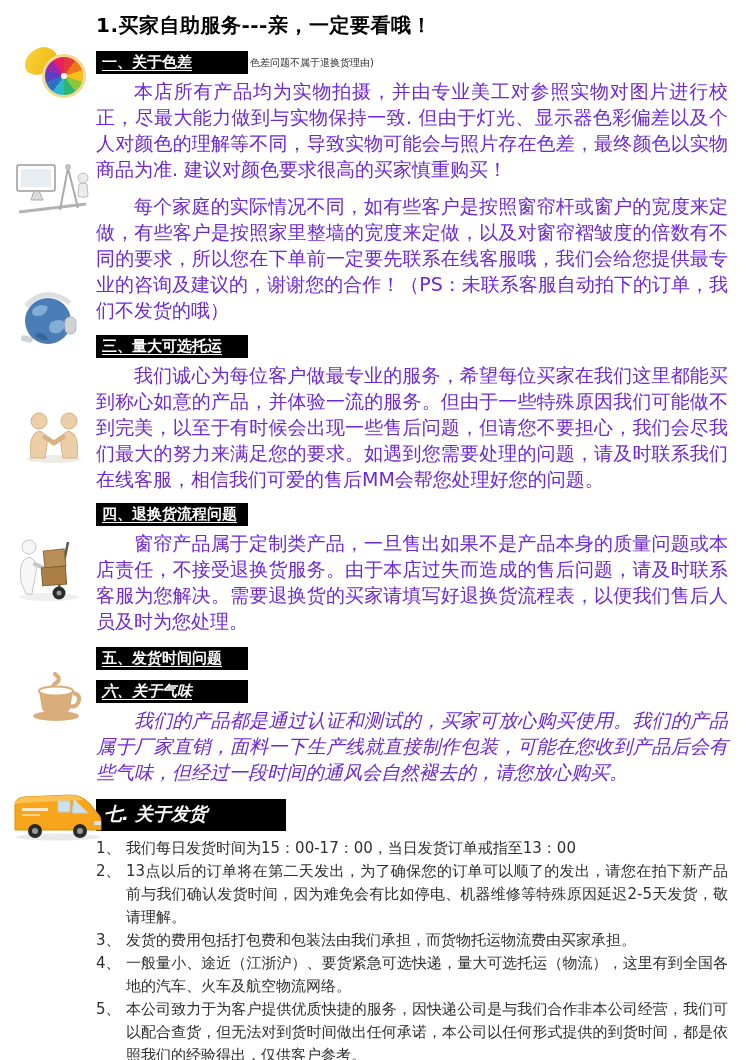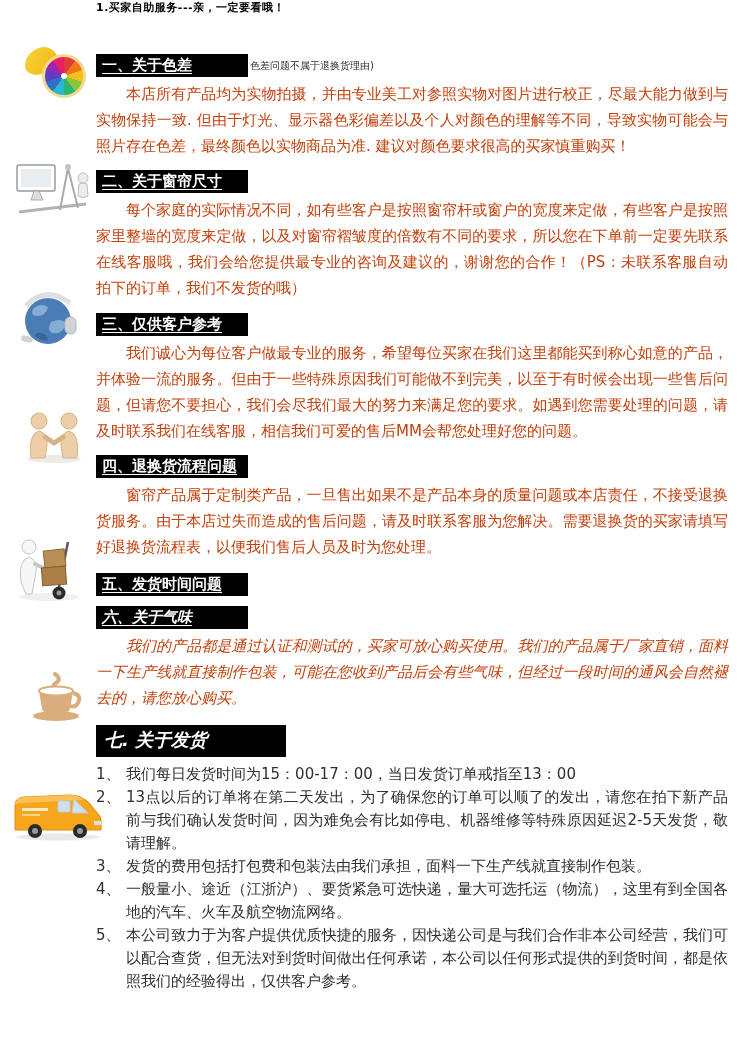--- a/index.html
+++ b/index.html
@@ -1,30 +1,30 @@
 <!DOCTYPE html>
 <html><head>
 <meta charset="utf-8">
 <style>
   html,body{margin:0;padding:0;background:#ffffff;}
   body{font-family:"DejaVu Sans","Liberation Sans",sans-serif;}
   .page{position:relative;width:750px;height:1060px;background:#fff;overflow:hidden;}
   .content{margin-left:96px;margin-right:22px;}
-  .page-title{font-weight:bold;font-size:11px;color:#000;letter-spacing:0.5px;}
+  .page-title{font-weight:bold;font-size:20px;color:#000;padding-top:12px;letter-spacing:0.5px;}
   .sec{margin-top:13px;}
-  .s1{margin-top:39px;} .s2{margin-top:11px;} .s3{margin-top:12px;}
+  .s1{margin-top:12px;} .s2{margin-top:11px;} .s3{margin-top:12px;}
   .s4{margin-top:11px;} .s5{margin-top:13px;} .s6{margin-top:10px;font-style:italic;} .s7{margin-top:14px;}
   .head-row{display:flex;align-items:flex-end;}
   .bar{display:inline-block;background:#000;color:#fff;font-weight:bold;font-size:15px;
        line-height:20px;padding:1px 6px 2px 6px;box-sizing:border-box;min-width:152px;}
   .bar .ht{text-decoration:underline;text-underline-offset:3px;}
   .bar.big{min-width:190px;font-size:18px;line-height:27px;padding:1px 10px 4px 8px;font-style:italic;}
   .bar.big .ht{text-decoration:none;}
   .suffix{font-size:10px;color:#2f2f2f;margin-left:2px;line-height:23px;}
-  .body{font-size:15px;line-height:26px;color:#c2410c;text-indent:2em;margin:4px 0 0 0;
+  .body{font-size:19px;line-height:26px;color:#6d28d9;text-indent:2em;margin:4px 0 0 0;
         text-align:justify;}
   .list{margin-top:6px;}
   .li{display:flex;font-size:15px;line-height:23px;color:#2f2f2f;}
   .li .num{flex:0 0 30px;}
   .li .txt{flex:1;text-align:justify;}
   
   .icon{position:absolute;}
   .ic1{left:24px;top:42px;width:64px;height:64px;}
   .ic2{left:14px;top:160px;width:78px;height:60px;}
   .ic3{left:20px;top:290px;width:64px;height:58px;}
@@ -136,26 +136,25 @@
 
     <div class="sec s1">
       <div class="head-row">
         <div class="bar"><span class="ht">一、关于色差</span></div>
         <span class="suffix">色差问题不属于退换货理由)</span>
       </div>
       <p class="body">本店所有产品均为实物拍摄，并由专业美工对参照实物对图片进行校正，尽最大能力做到与实物保持一致. 但由于灯光、显示器色彩偏差以及个人对颜色的理解等不同，导致实物可能会与照片存在色差，最终颜色以实物商品为准. 建议对颜色要求很高的买家慎重购买！</p>
     </div>
 
     <div class="sec s2">
-      <div class="bar"><span class="ht">二、关于窗帘尺寸</span></div>
       <p class="body">每个家庭的实际情况不同，如有些客户是按照窗帘杆或窗户的宽度来定做，有些客户是按照家里整墙的宽度来定做，以及对窗帘褶皱度的倍数有不同的要求，所以您在下单前一定要先联系在线客服哦，我们会给您提供最专业的咨询及建议的，谢谢您的合作！（PS：未联系客服自动拍下的订单，我们不发货的哦）</p>
     </div>
 
     <div class="sec s3">
-      <div class="bar"><span class="ht">三、仅供客户参考</span></div>
+      <div class="bar"><span class="ht">三、量大可选托运</span></div>
       <p class="body">我们诚心为每位客户做最专业的服务，希望每位买家在我们这里都能买到称心如意的产品，并体验一流的服务。但由于一些特殊原因我们可能做不到完美，以至于有时候会出现一些售后问题，但请您不要担心，我们会尽我们最大的努力来满足您的要求。如遇到您需要处理的问题，请及时联系我们在线客服，相信我们可爱的售后MM会帮您处理好您的问题。</p>
     </div>
 
     <div class="sec s4">
       <div class="bar"><span class="ht">四、退换货流程问题</span></div>
       <p class="body">窗帘产品属于定制类产品，一旦售出如果不是产品本身的质量问题或本店责任，不接受退换货服务。由于本店过失而造成的售后问题，请及时联系客服为您解决。需要退换货的买家请填写好退换货流程表，以便我们售后人员及时为您处理。</p>
     </div>
 
     <div class="sec s5">
       <div class="bar"><span class="ht">五、发货时间问题</span></div>
@@ -172,21 +171,21 @@
         <div class="li">
           <span class="num">1、</span>
           <span class="txt">我们每日发货时间为15：00-17：00，当日发货订单戒指至13：00</span>
         </div>
         <div class="li">
           <span class="num">2、</span>
           <span class="txt">13点以后的订单将在第二天发出，为了确保您的订单可以顺了的发出，请您在拍下新产品前与我们确认发货时间，因为难免会有比如停电、机器维修等特殊原因延迟2-5天发货，敬请理解。</span>
         </div>
         <div class="li">
           <span class="num">3、</span>
-          <span class="txt">发货的费用包括打包费和包装法由我们承担，面料一下生产线就直接制作包装。</span>
+          <span class="txt">发货的费用包括打包费和包装法由我们承担，而货物托运物流费由买家承担。</span>
         </div>
         <div class="li">
           <span class="num">4、</span>
           <span class="txt">一般量小、途近（江浙沪）、要货紧急可选快递，量大可选托运（物流），这里有到全国各地的汽车、火车及航空物流网络。</span>
         </div>
         <div class="li">
           <span class="num">5、</span>
           <span class="txt">本公司致力于为客户提供优质快捷的服务，因快递公司是与我们合作非本公司经营，我们可以配合查货，但无法对到货时间做出任何承诺，本公司以任何形式提供的到货时间，都是依照我们的经验得出，仅供客户参考。</span>
         </div>
       </div>

